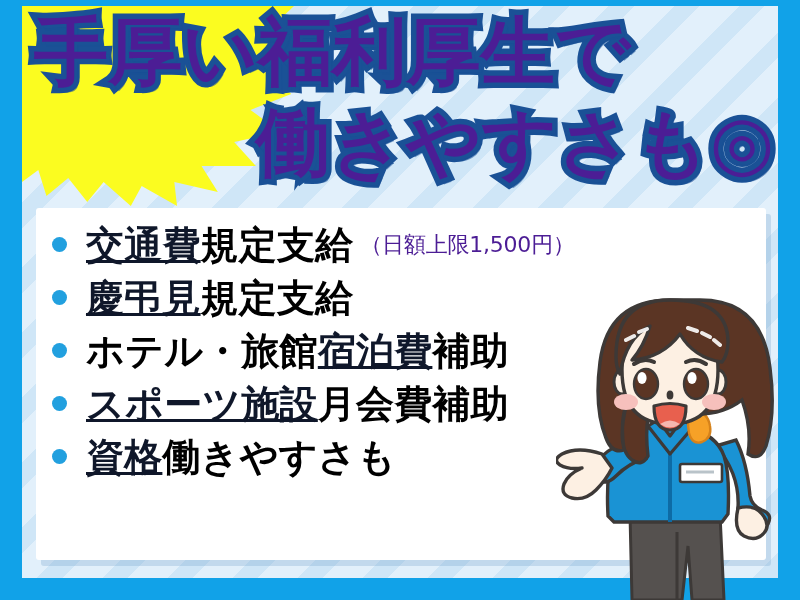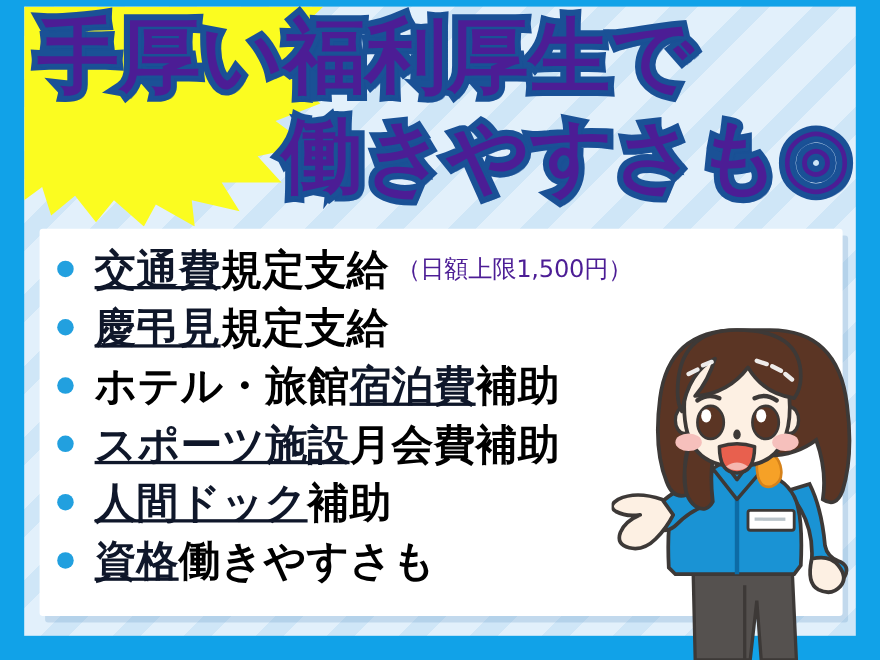--- a/index.html
+++ b/index.html
@@ -185,24 +185,20 @@
       <li class="benefit-item">
         <span class="bullet-dot"></span>
         <span class="benefit-text"><span class="seg-dark">ホテル・旅館</span><span class="seg-light">宿泊費</span><span class="seg-dark">補助</span></span>
       </li>
       <li class="benefit-item">
         <span class="bullet-dot"></span>
         <span class="benefit-text"><span class="seg-light">スポーツ施設</span><span class="seg-dark">月会費補助</span></span>
       </li>
       <li class="benefit-item">
         <span class="bullet-dot"></span>
-        <span class="benefit-text"><span class="seg-light">人間ドック</span><span class="seg-dark">補助</span></span>
-      </li>
-      <li class="benefit-item">
-        <span class="bullet-dot"></span>
         <span class="benefit-text"><span class="seg-light">資格</span><span class="seg-dark">働きやすさも</span></span>
       </li>
     </ul>
 
   <div class="character">
     <svg width="244" height="304" viewBox="0 0 244 304" xmlns="http://www.w3.org/2000/svg">
 
       <g>
         <path d="M74 218 L164 218 L168 304 L136 304 L132 250 L126 304 L76 304 Z" fill="#55514f" stroke="#3d3937" stroke-width="3"></path>
         <line x1="121" y1="236" x2="121" y2="304" stroke="#3d3937" stroke-width="3"></line>

